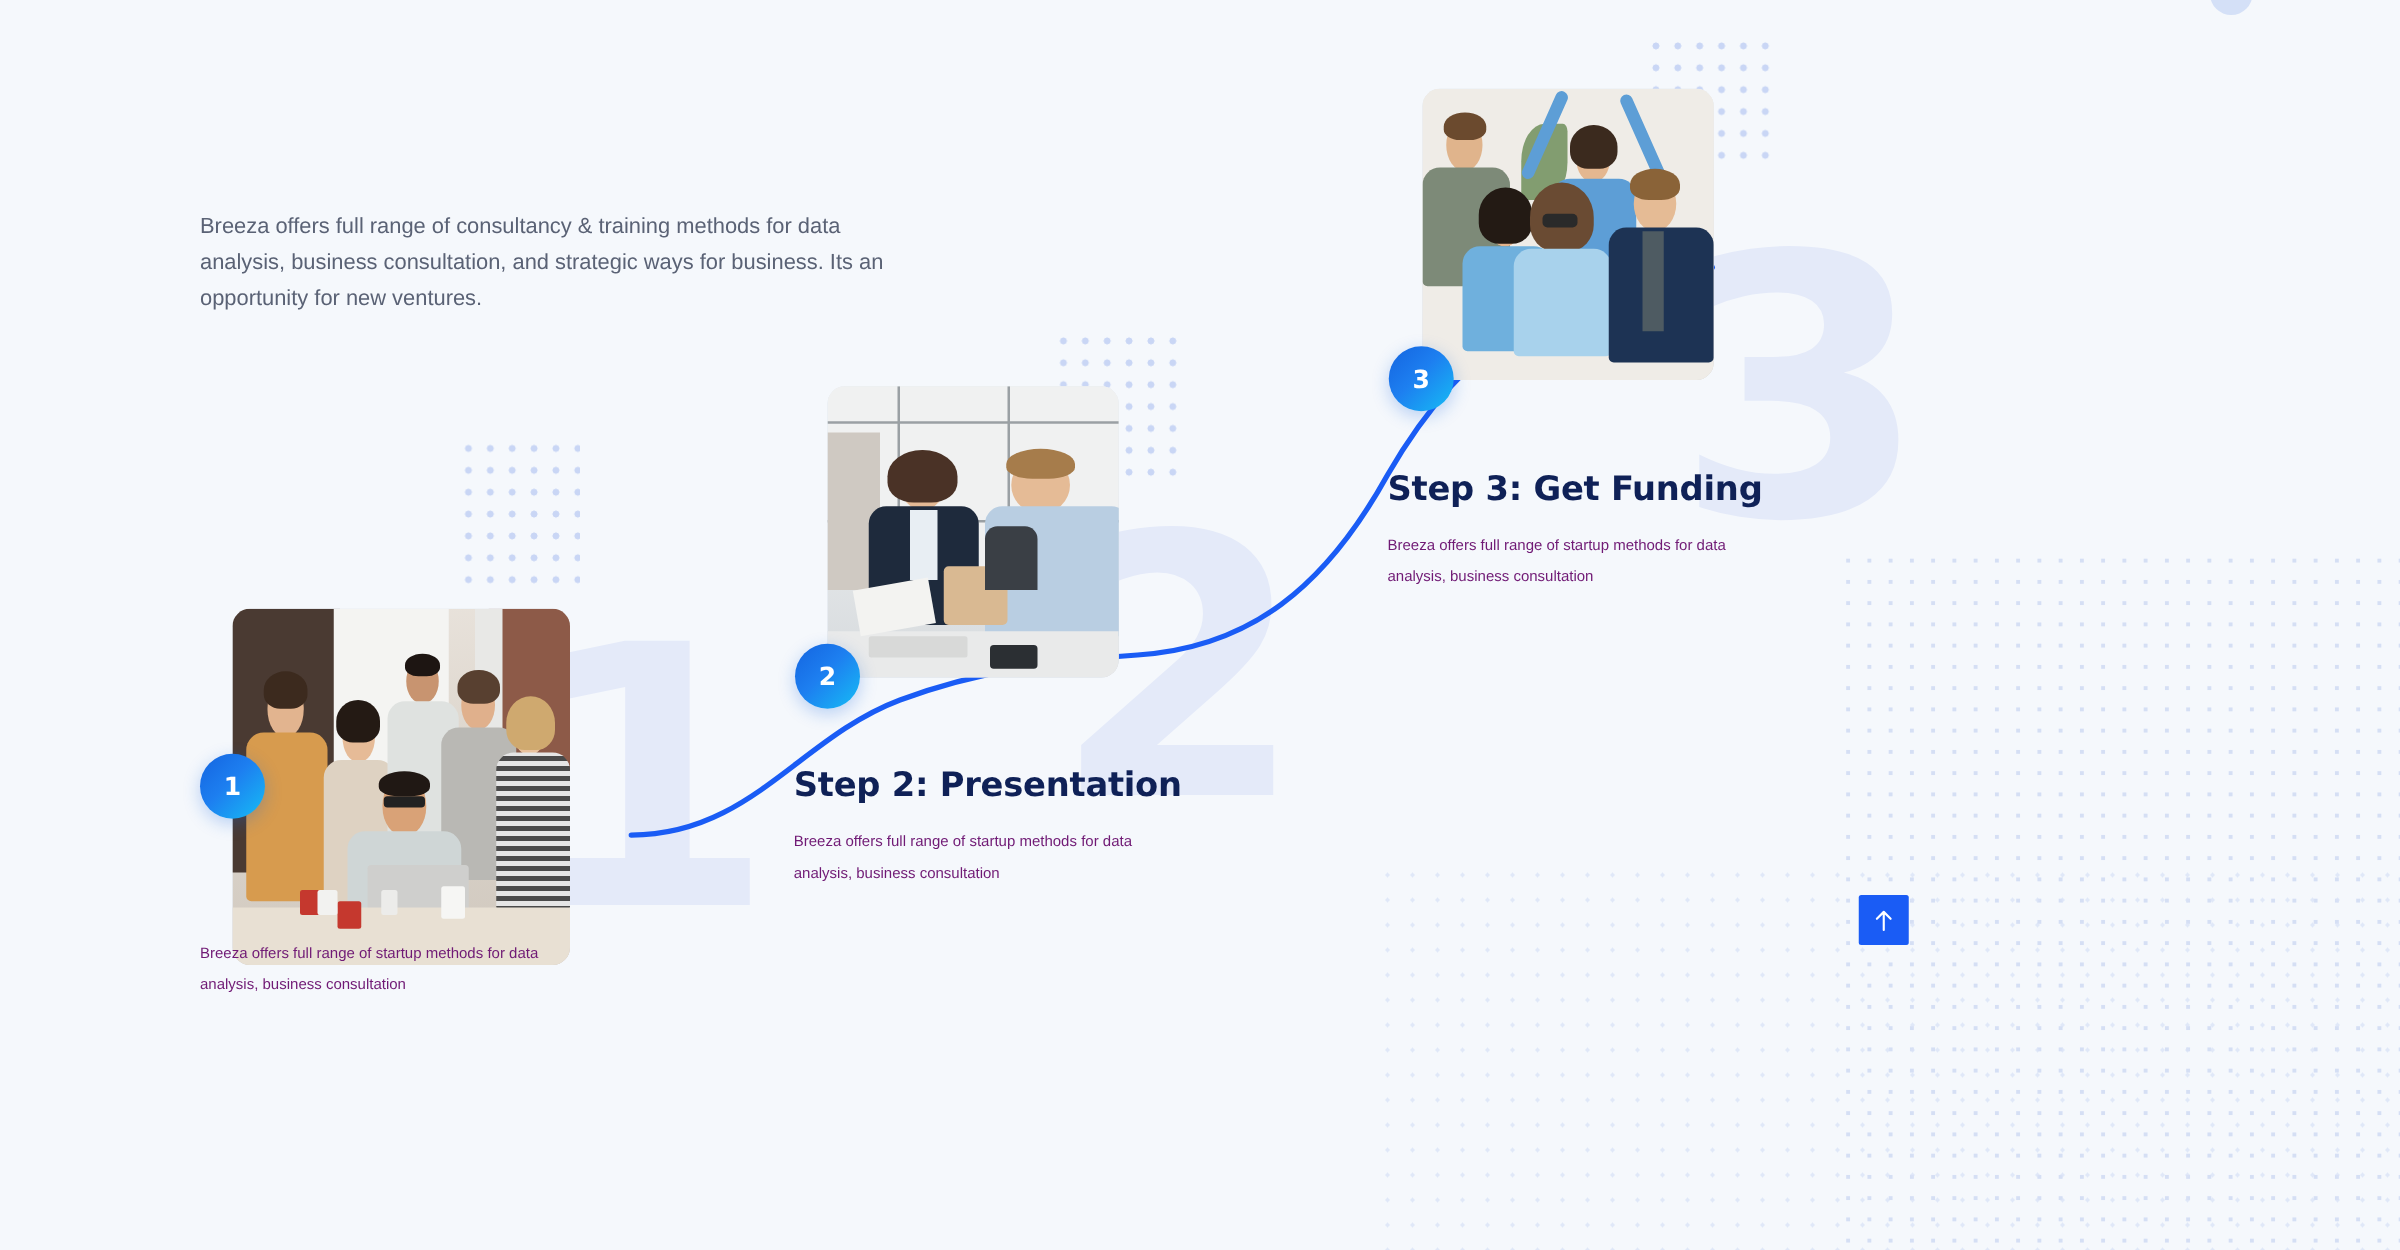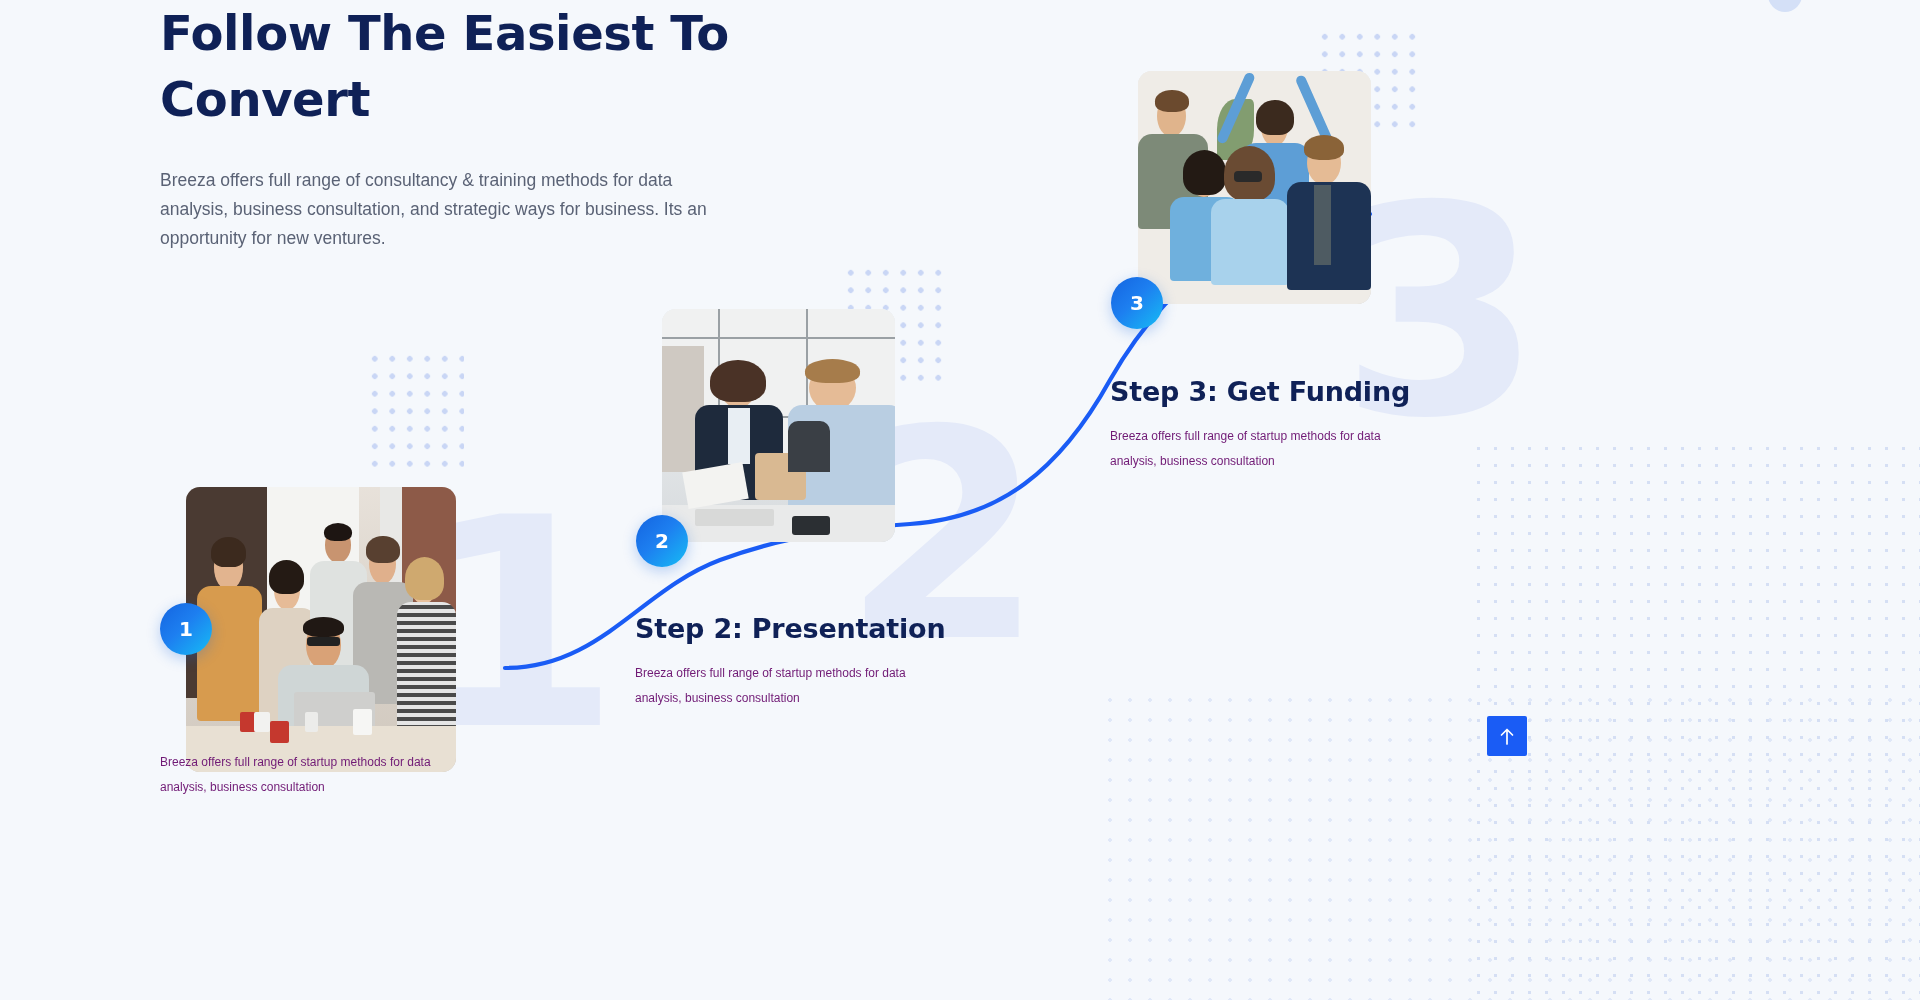--- a/index.html
+++ b/index.html
@@ -130,21 +130,20 @@
 
   <div style="position:absolute; left:1768px; top:-22px; width:34px; height:34px; border-radius:50%; background:#d4e0f7;"></div>
 
   <svg class="curve-svg" viewBox="0 0 1920 1000">
     <path d="M 505 668 C 600 668, 640 590, 720 560 C 790 534, 855 528, 910 524
              C 1000 518, 1060 470, 1110 380
              C 1180 258, 1270 218, 1370 214" fill="none" stroke="#1a5cf5" stroke-width="4.2" stroke-linecap="round"></path>
   </svg>
 
   <div class="headline">
-    <div>Follow The Easiest To Convert</div>
   </div>
   <div class="lede">Breeza offers full range of consultancy &amp; training methods for data analysis, business consultation, and strategic ways for business. Its an opportunity for new ventures.</div>
 
   <div class="photo" style="left:186px; top:487px; width:270px; height:285px;">
     <div class="ph-inner" style="background:linear-gradient(175deg,#e9e3dc 0%,#ddd6cd 42%,#cfc7bd 100%);">
 
       <div style="position:absolute;left:0;top:0;width:32%;height:74%;background:#4a3a32;"></div>
       <div style="position:absolute;left:30%;top:0;width:34%;height:60%;background:#f4f4f2;"></div>
       <div style="position:absolute;right:0;top:0;width:24%;height:70%;background:#8d5a48;"></div>
       <div style="position:absolute;right:20%;top:0;width:8%;height:66%;background:#e8e8e6;"></div>

